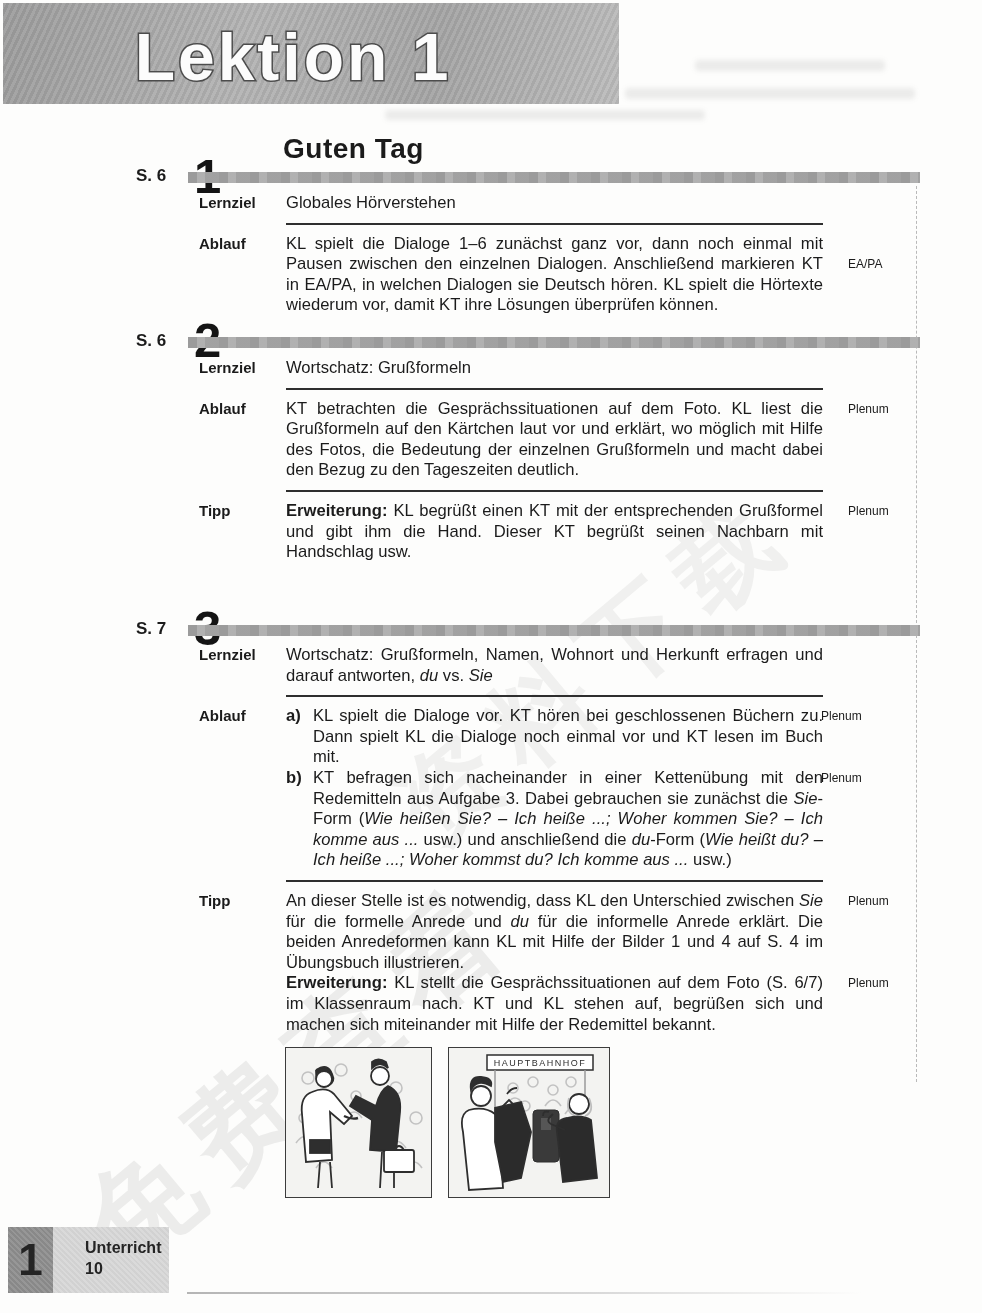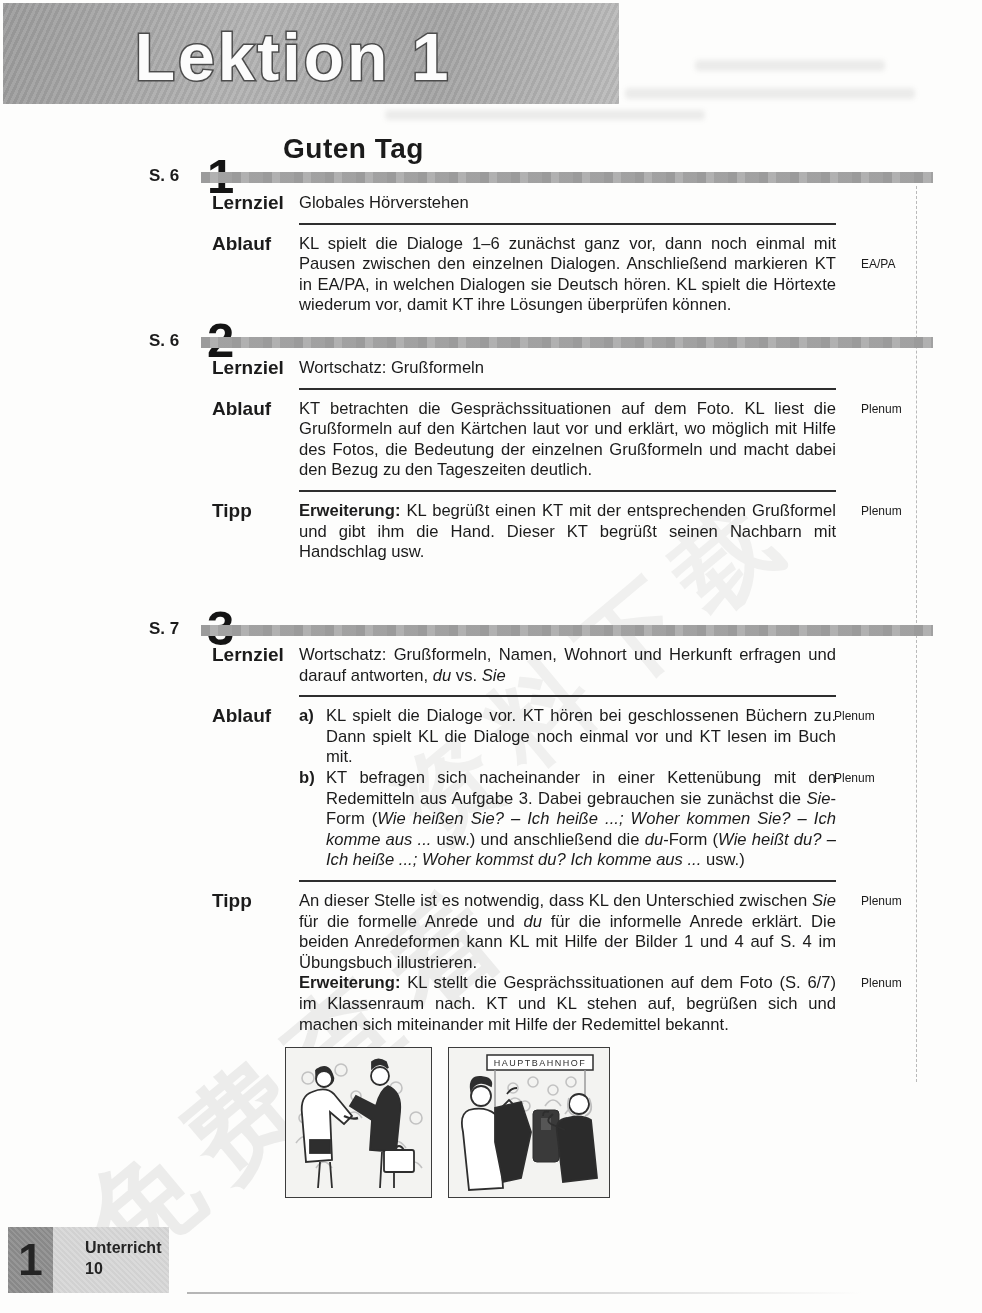--- a/index.html
+++ b/index.html
@@ -21,32 +21,32 @@
   .wm{
     position:absolute; white-space:nowrap; font-weight:bold;
     color:rgba(90,90,90,.10); transform:rotate(-40deg); transform-origin:0 0;
     pointer-events:none;
   }
   .wm1{left:55px; top:1185px; font-size:108px; letter-spacing:22px;}
   .wm2{left:368px; top:772px; font-size:100px; letter-spacing:20px; color:rgba(90,90,90,.08);}
   
   .gt{position:absolute; left:283px; top:133px; font-size:28px; font-weight:bold; letter-spacing:.5px;}
   
-  .sec{position:absolute; left:16px; width:804px;}
+  .sec{position:absolute; left:3px; width:804px;}
   .sref{position:absolute; left:133px; font-weight:bold; font-size:17px;}
   .bignum{position:absolute; left:191px; font-size:49px; font-weight:bold; line-height:1; letter-spacing:-2px; color:#141414;}
   .bar{
     position:absolute; left:185px; width:732px; height:11px;
     background:
       repeating-linear-gradient(90deg, rgba(0,0,0,.08) 0 9px, rgba(255,255,255,.10) 9px 17px, rgba(0,0,0,.04) 17px 31px),
       #a8a8a8;
   }
   .content{position:relative;}
   .row{display:flex; margin-left:196px; align-items:flex-start;}
-  .rl{width:87px; flex:none; font-weight:bold; font-size:19px; line-height:20.6px;}
+  .rl{width:87px; flex:none; font-weight:bold; font-size:15px; line-height:20.6px;}
   .rb{width:537px; flex:none; font-size:16.6px; line-height:20.6px; text-align:justify;}
   .rb p{margin:0; position:relative;}
   .rule{height:2px; background:#2e2e2e; width:537px; margin:9px 0 9px 283px;}
   .social{position:absolute; left:562px; top:0; font-size:12px; line-height:20.6px; white-space:nowrap; text-align:center;}
   .social.line2{top:20.6px;}
   .hang{padding-left:27px;}
   .marker{position:absolute; left:0; top:0; font-weight:bold;}
   .it{font-style:italic;}
   .bd{font-weight:bold;}
   

